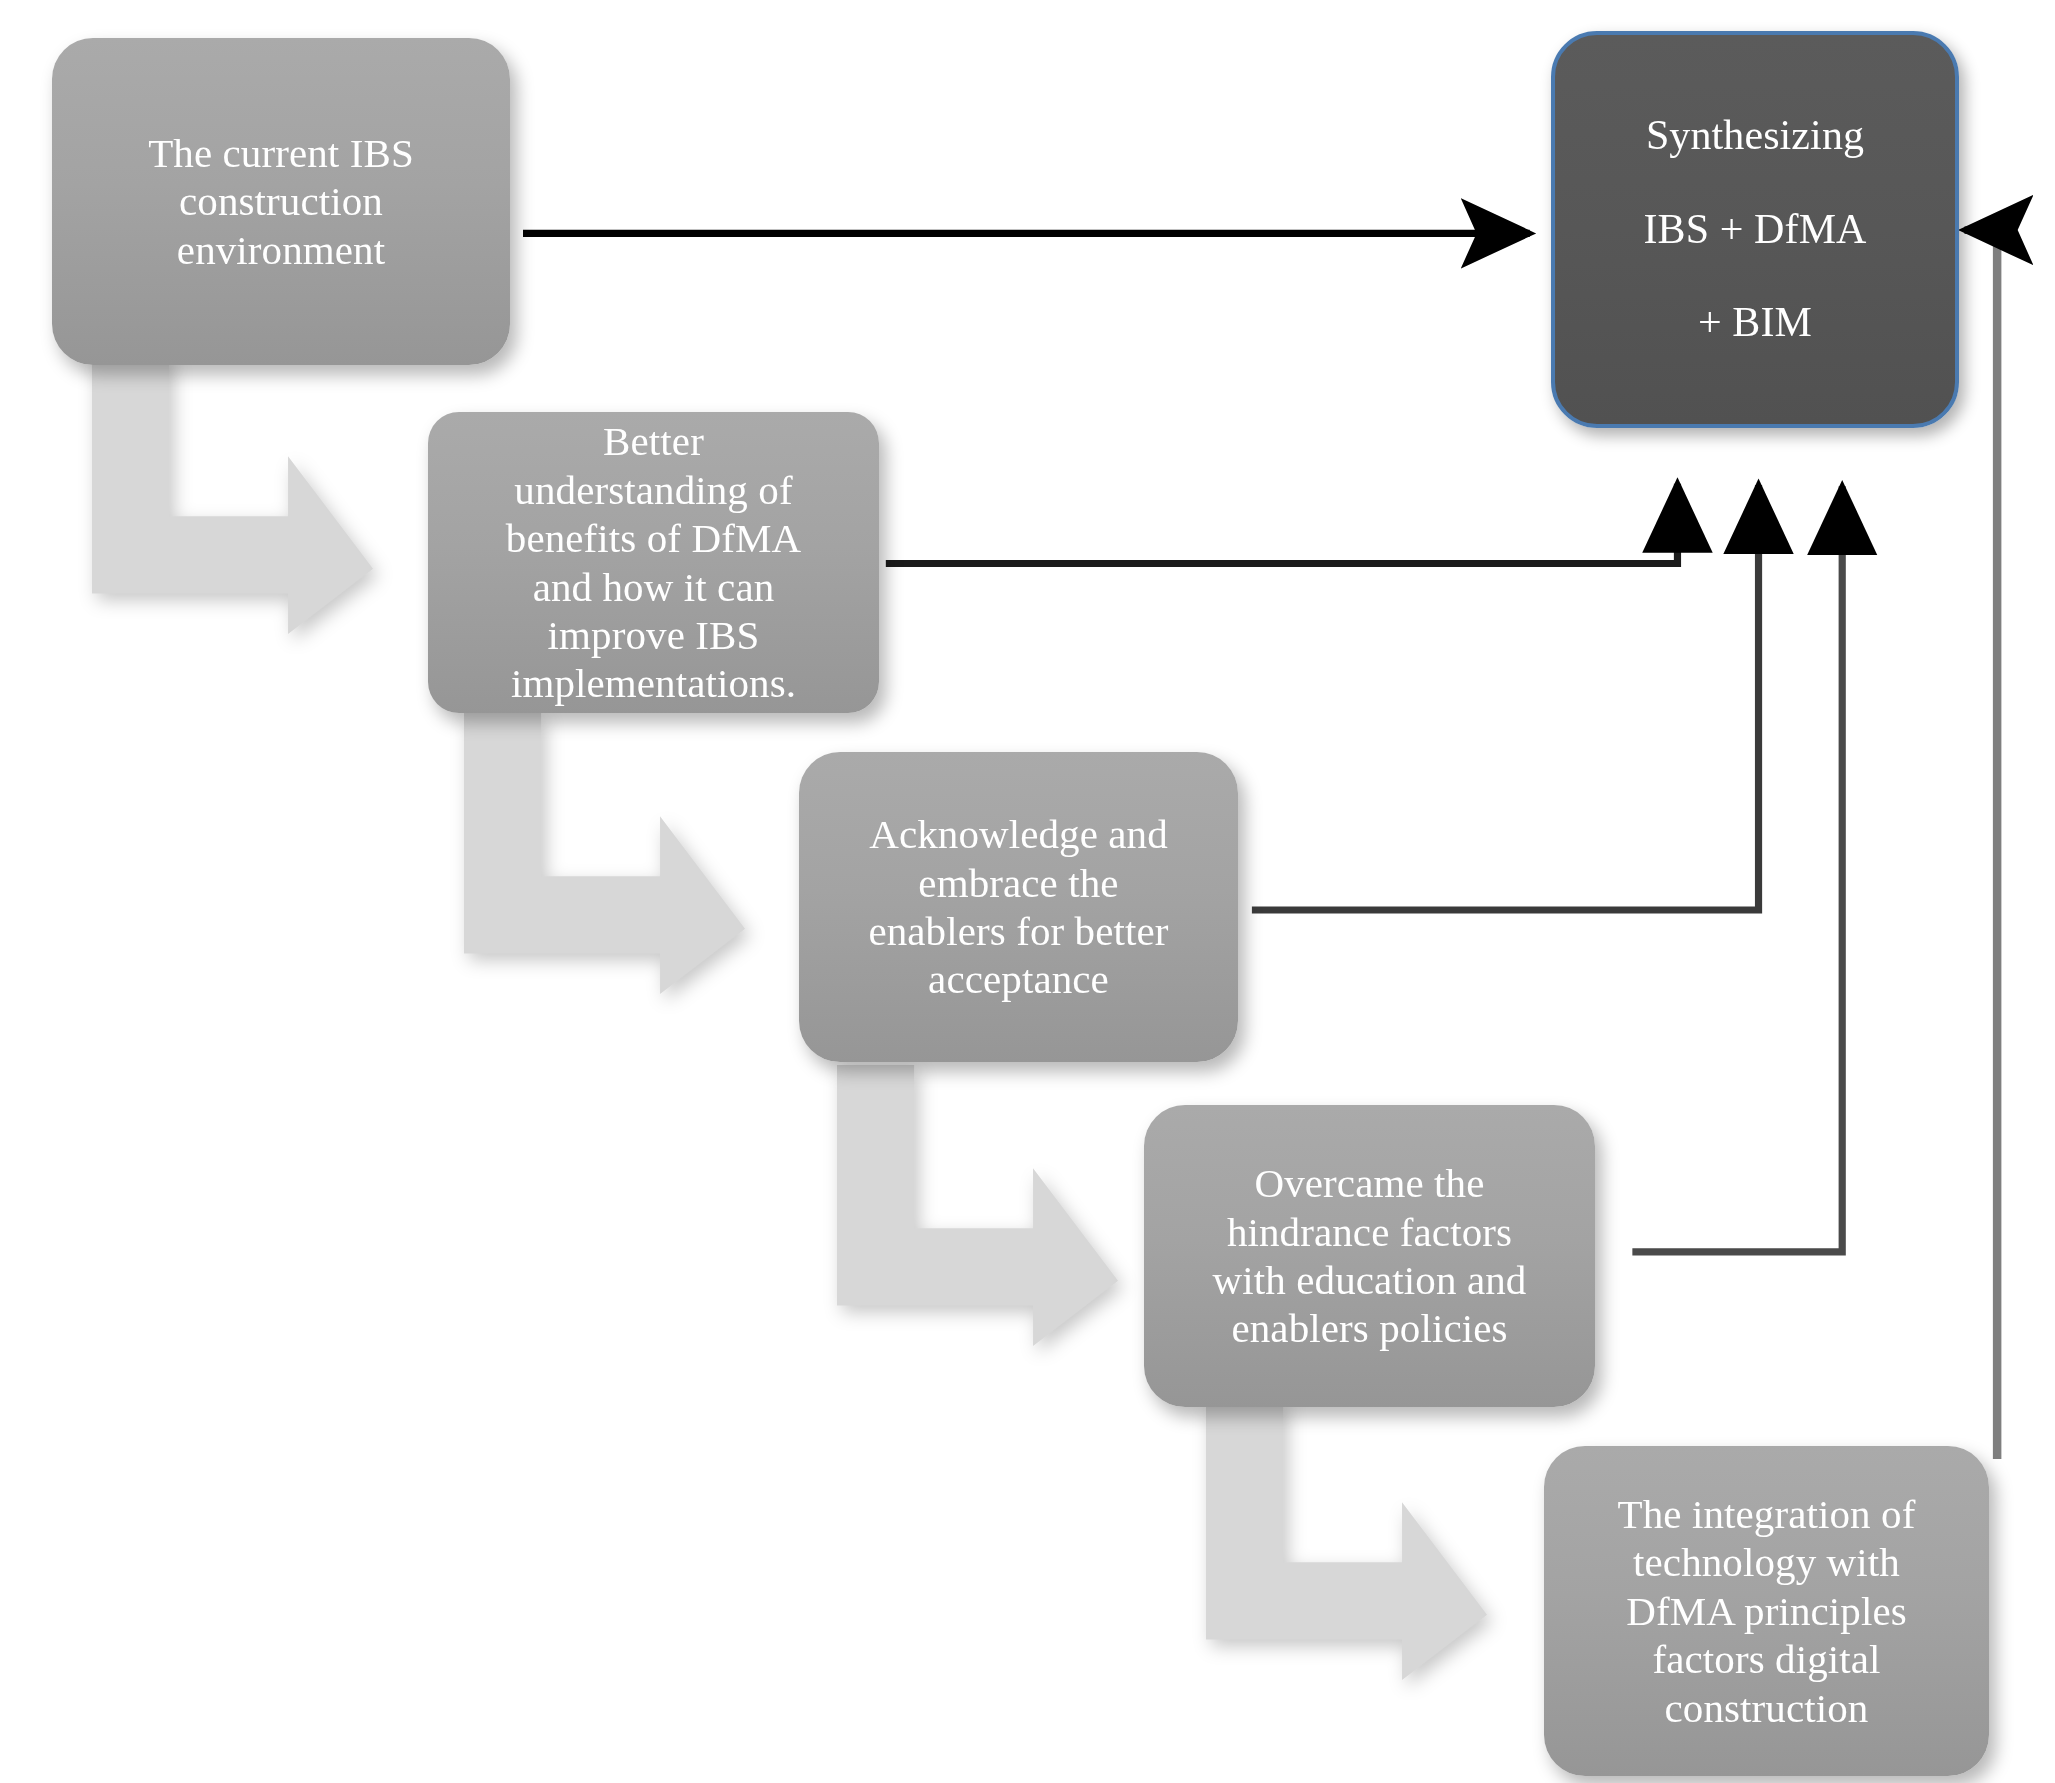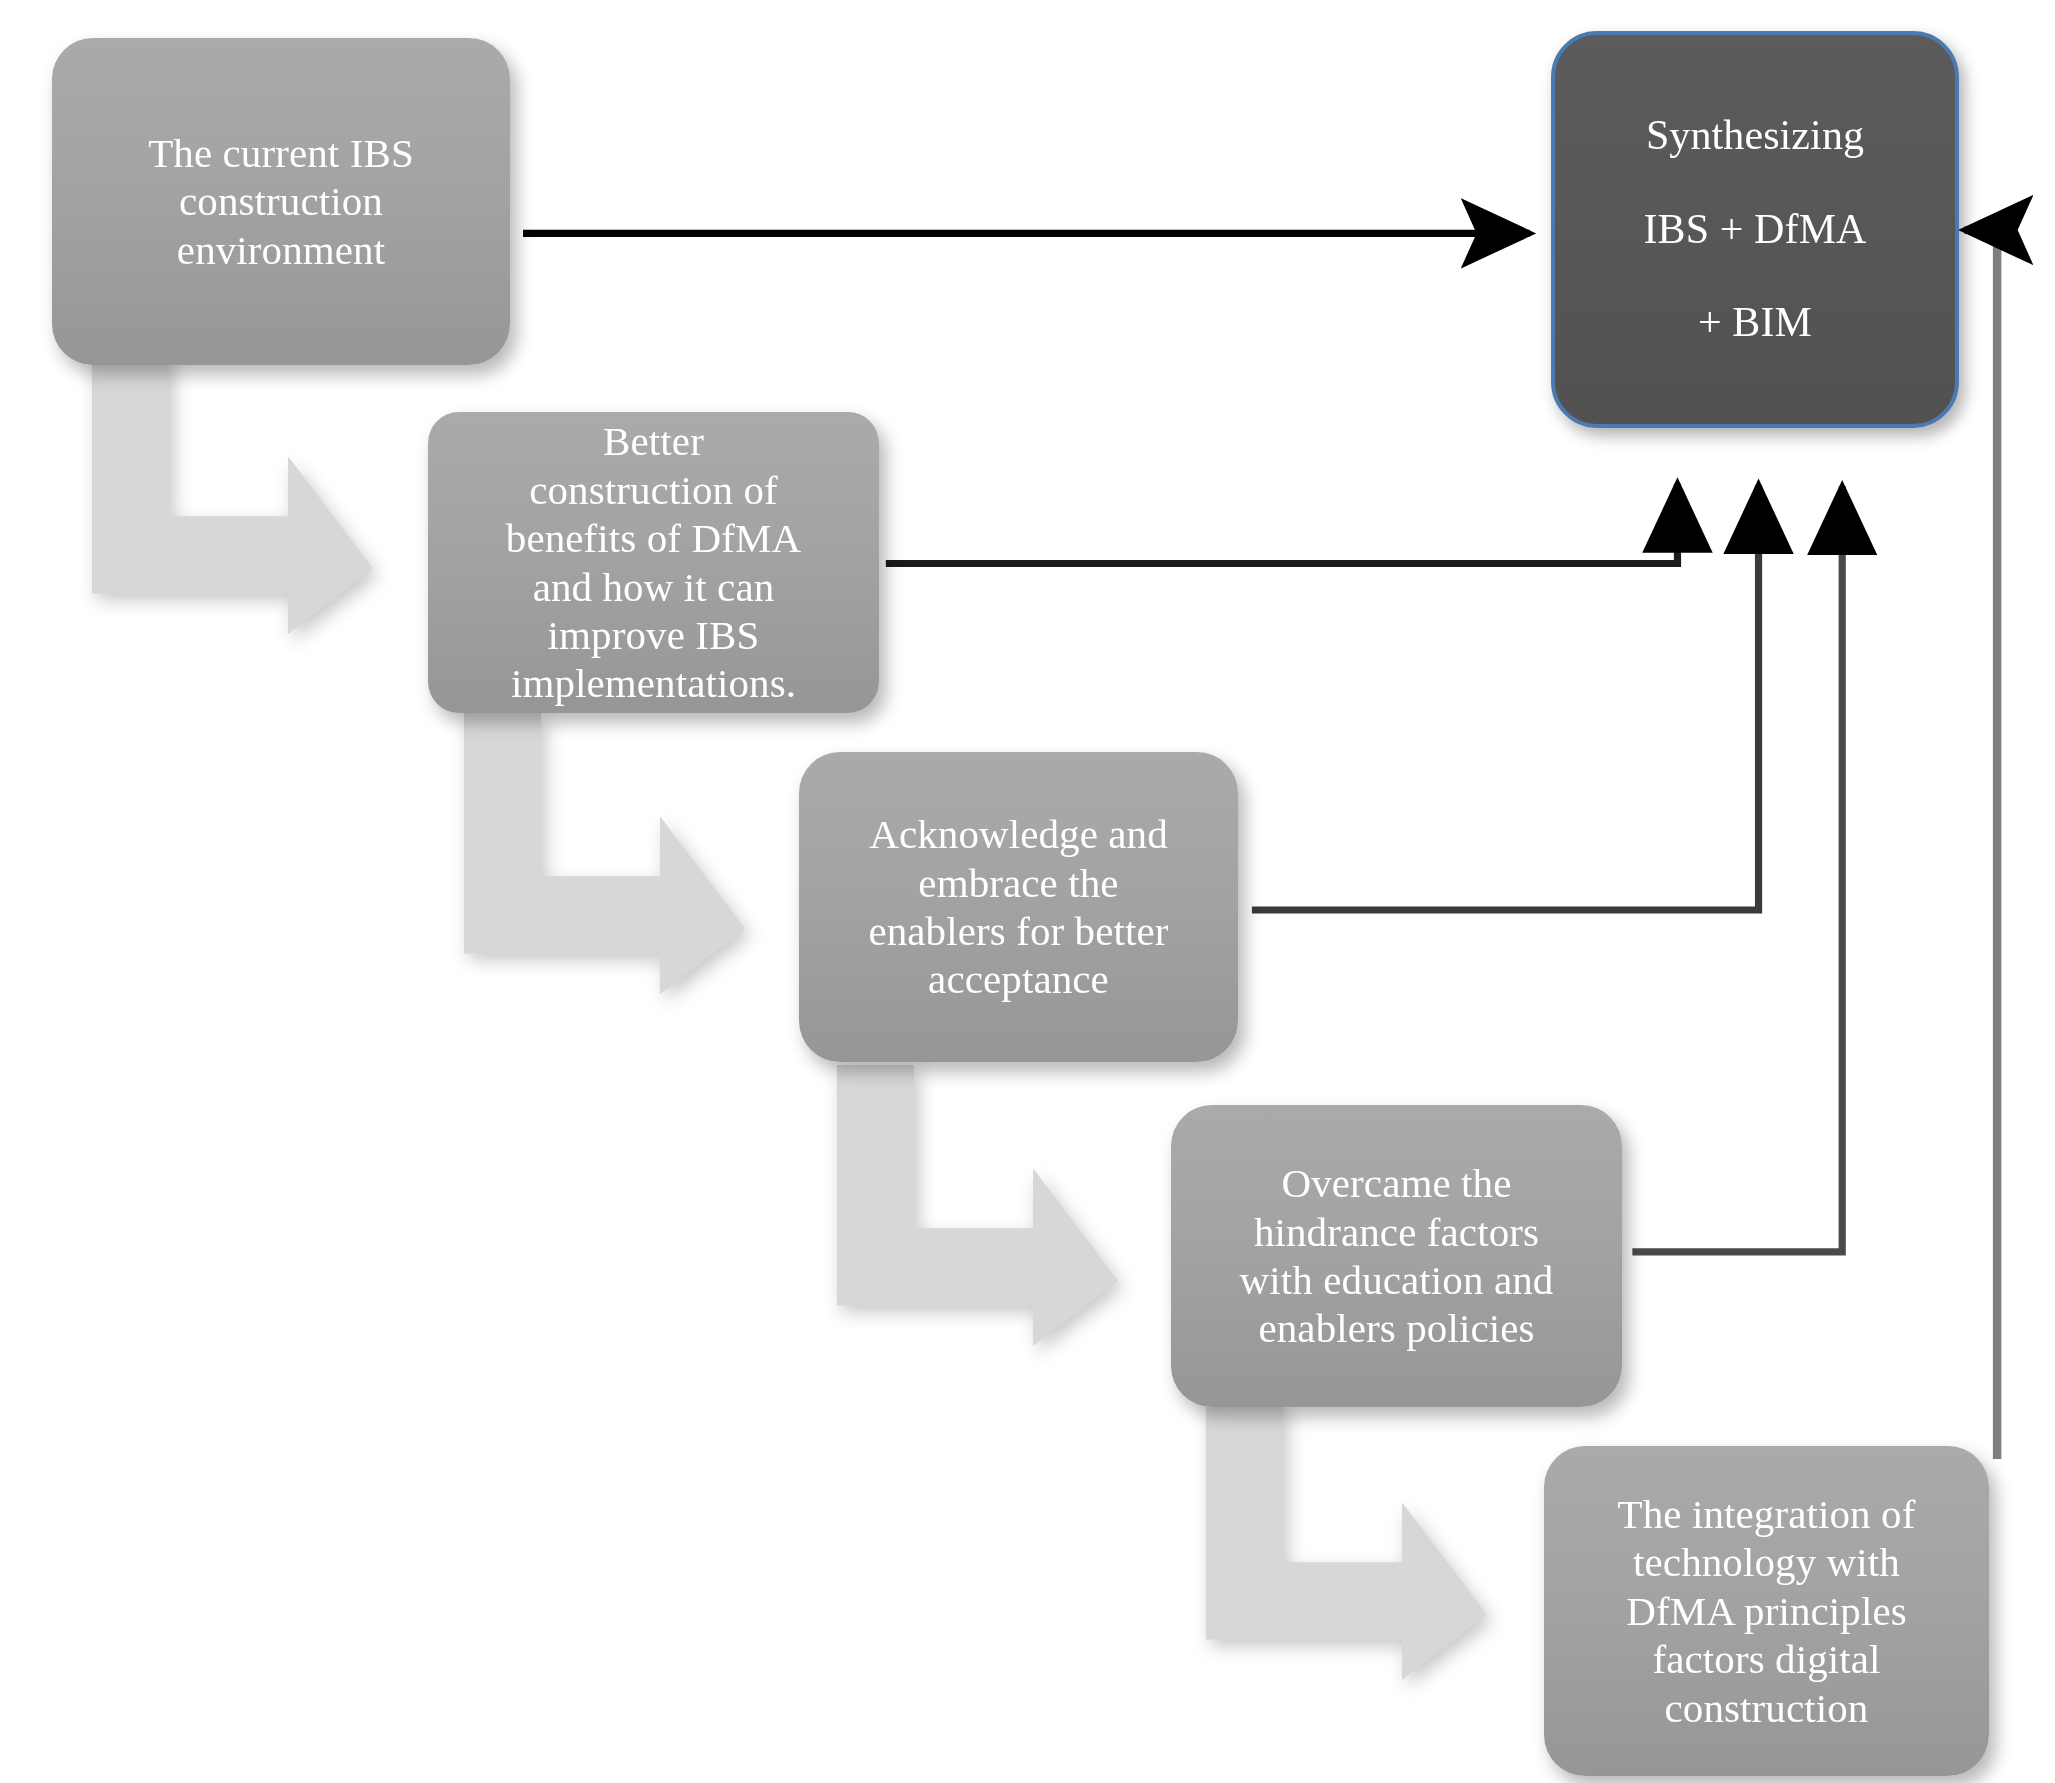--- a/index.html
+++ b/index.html
@@ -121,35 +121,35 @@
   </svg>
 
   <div class="node" style="left:52px; top:38px; width:458px; height:327px;">
     <span class="ln">The current IBS</span>
     <span class="ln">construction</span>
     <span class="ln">environment</span>
   </div>
 
   <div class="node" style="left:428px; top:412px; width:451px; height:301px;border-radius:31px;">
     <span class="ln">Better</span>
-    <span class="ln">construction of</span>
+    <span class="ln">understanding of</span>
     <span class="ln">benefits of DfMA</span>
     <span class="ln">and how it can</span>
     <span class="ln">improve IBS</span>
     <span class="ln">implementations.</span>
   </div>
 
   <div class="node" style="left:799px; top:752px; width:439px; height:310px;">
     <span class="ln">Acknowledge and</span>
     <span class="ln">embrace the</span>
     <span class="ln">enablers for better</span>
     <span class="ln">acceptance</span>
   </div>
 
-  <div class="node" style="left:1171px; top:1105px; width:451px; height:302px;">
+  <div class="node" style="left:1144px; top:1105px; width:451px; height:302px;">
     <span class="ln">Overcame the</span>
     <span class="ln">hindrance factors</span>
     <span class="ln">with education and</span>
     <span class="ln">enablers policies</span>
   </div>
 
   <div class="node" style="left:1544px; top:1446px; width:445px; height:330px;">
     <span class="ln">The integration of</span>
     <span class="ln">technology with</span>
     <span class="ln">DfMA principles</span>

